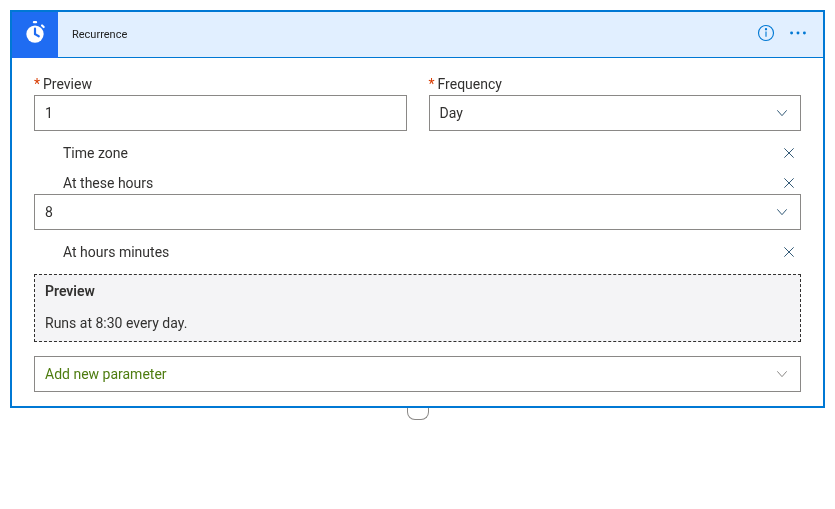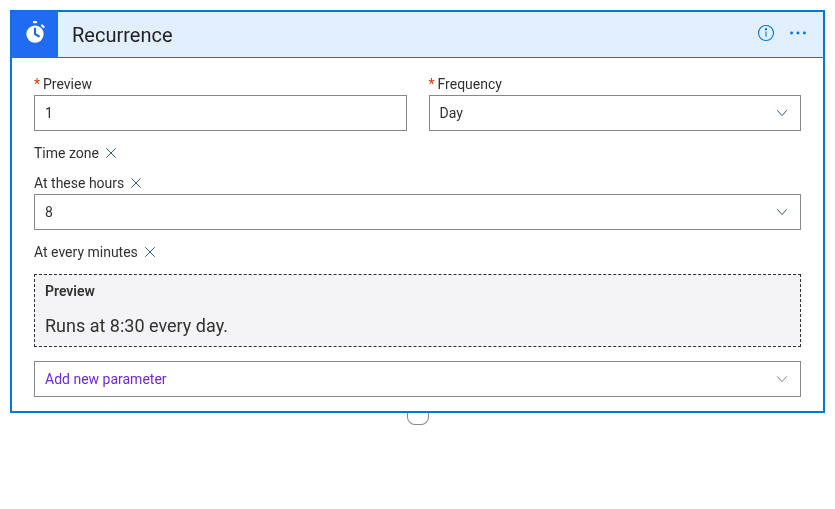--- a/index.html
+++ b/index.html
@@ -27,21 +27,21 @@
       width: 46px;
       height: 46px;
       background: #1f6cf2;
       display: flex;
       align-items: center;
       justify-content: center;
       flex-shrink: 0;
     }
     .icon-box svg { width: 26px; height: 26px; fill: #fff; }
     .card-title {
-      font-size: 20px;
+      font-size: 11px;
       color: #222;
       padding-left: 14px;
       flex: 1;
       font-weight: 400;
     }
     .header-actions {
       display: flex;
       align-items: center;
       gap: 12px;
       padding-right: 14px;
@@ -60,22 +60,24 @@
       font-size: 14px;
       color: #323130;
       margin-bottom: 3px;
       display: flex;
       align-items: center;
       gap: 1px;
     }
     .req { color: #d83b01; margin-right: 2px; }
     .label-row {
       display: flex;
+      justify-content: space-between;
       align-items: center;
       margin-bottom: 3px;
+      margin-left: 29px;
     }
     .close-x {
       cursor: pointer;
       padding: 0 4px;
       display: flex;
     }
     .close-x svg { width: 16px; height: 16px; stroke: #335a77; stroke-width: 1.5; }
     .ctrl {
       width: 100%;
       height: 36px;
@@ -94,34 +96,34 @@
       align-items: center;
     }
     .chev svg { width: 16px; height: 16px; stroke: #335a77; stroke-width: 1.5; fill: none; }
     .preview {
       border: 1px dashed #323130;
       background: #f4f4f6;
       padding: 8px 10px 10px 10px;
       margin-bottom: 14px;
     }
     .preview-title { font-weight: 600; font-size: 14px; margin-bottom: 16px; }
-    .preview-text { font-size: 18px; }
+    .preview-text { font-size: 14px; }
     .addparam {
       width: 100%;
       height: 36px;
       border: 1px solid #8a8886;
       background: #fff;
       display: flex;
       align-items: center;
       padding: 0 10px;
       color: #8a8886;
     }
     .addparam .chev { color: #8a8886; }
     .addparam .chev svg { stroke: #8a8886; }
-    .placeholder { color: #6d28d9; flex: 1; }
+    .placeholder { color: #4d7c0f; flex: 1; }
     .footer-connector {
       display: flex;
       justify-content: center;
       margin-top: 0;
     }
     .connector-shape {
       width: 22px;
       height: 12px;
       border-left: 1px solid #8a8886;
       border-right: 1px solid #8a8886;
@@ -222,21 +224,21 @@
         <span class="chev">
           <svg viewBox="0 0 24 24">
               <polyline points="5,8 12,16 19,8"></polyline>
             </svg>
         </span>
       </div>
     </div>
 
     <div class="field-wrap">
       <div class="label-row">
-        <span>At every minutes</span>
+        <span>At hours minutes</span>
         <span class="close-x">
           <svg viewBox="0 0 24 24">
               <line x1="5" y1="5" x2="19" y2="19"></line>
               <line x1="19" y1="5" x2="5" y2="19"></line>
             </svg>
         </span>
       </div>
     </div>
 
     <div class="preview">

